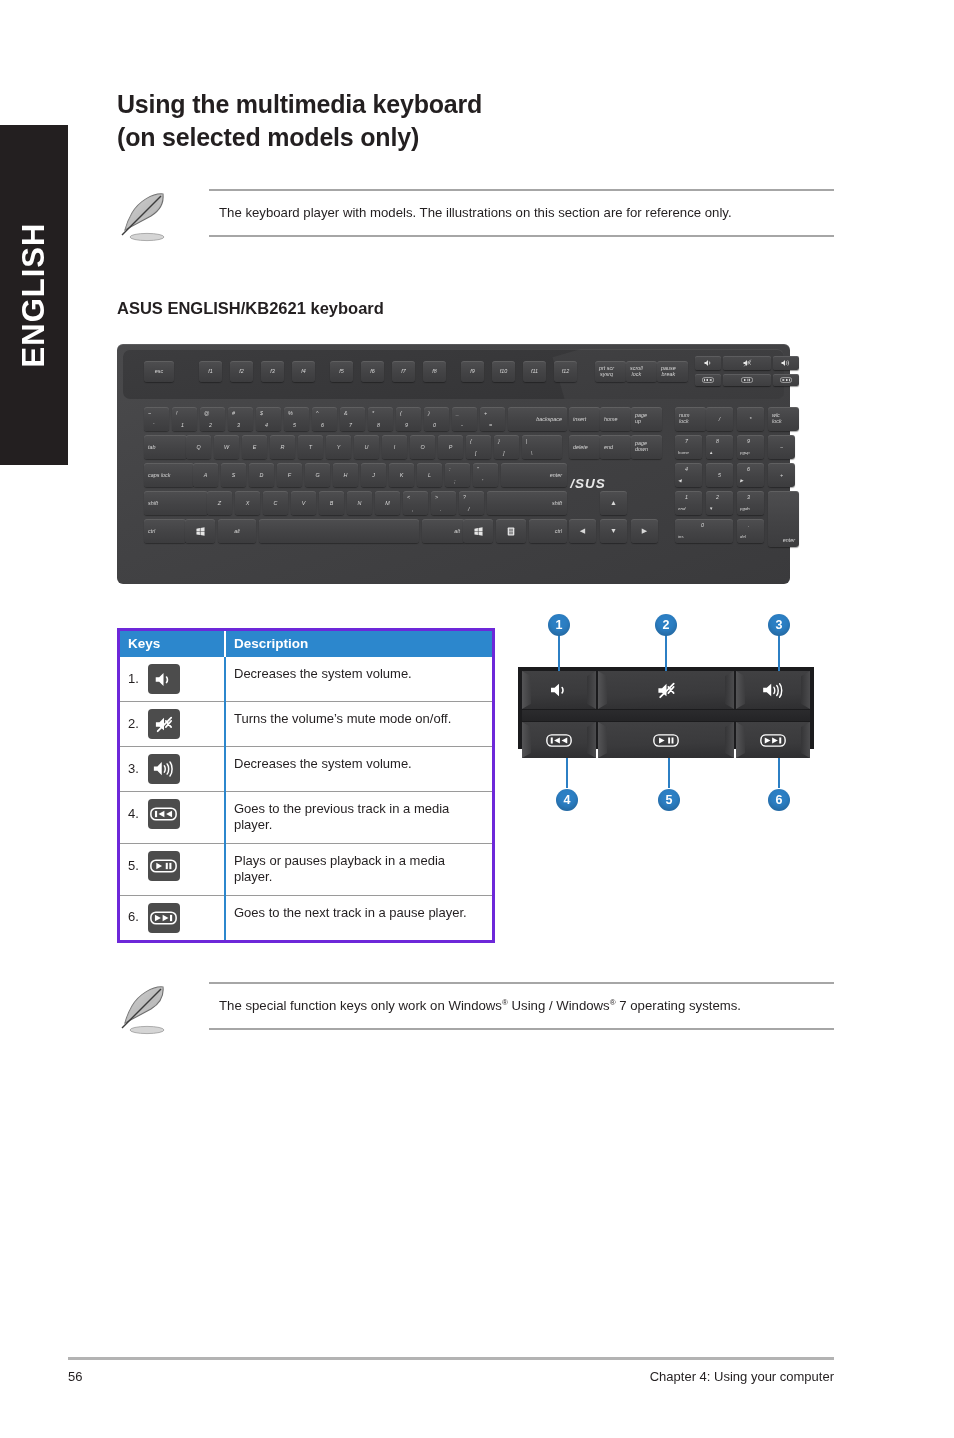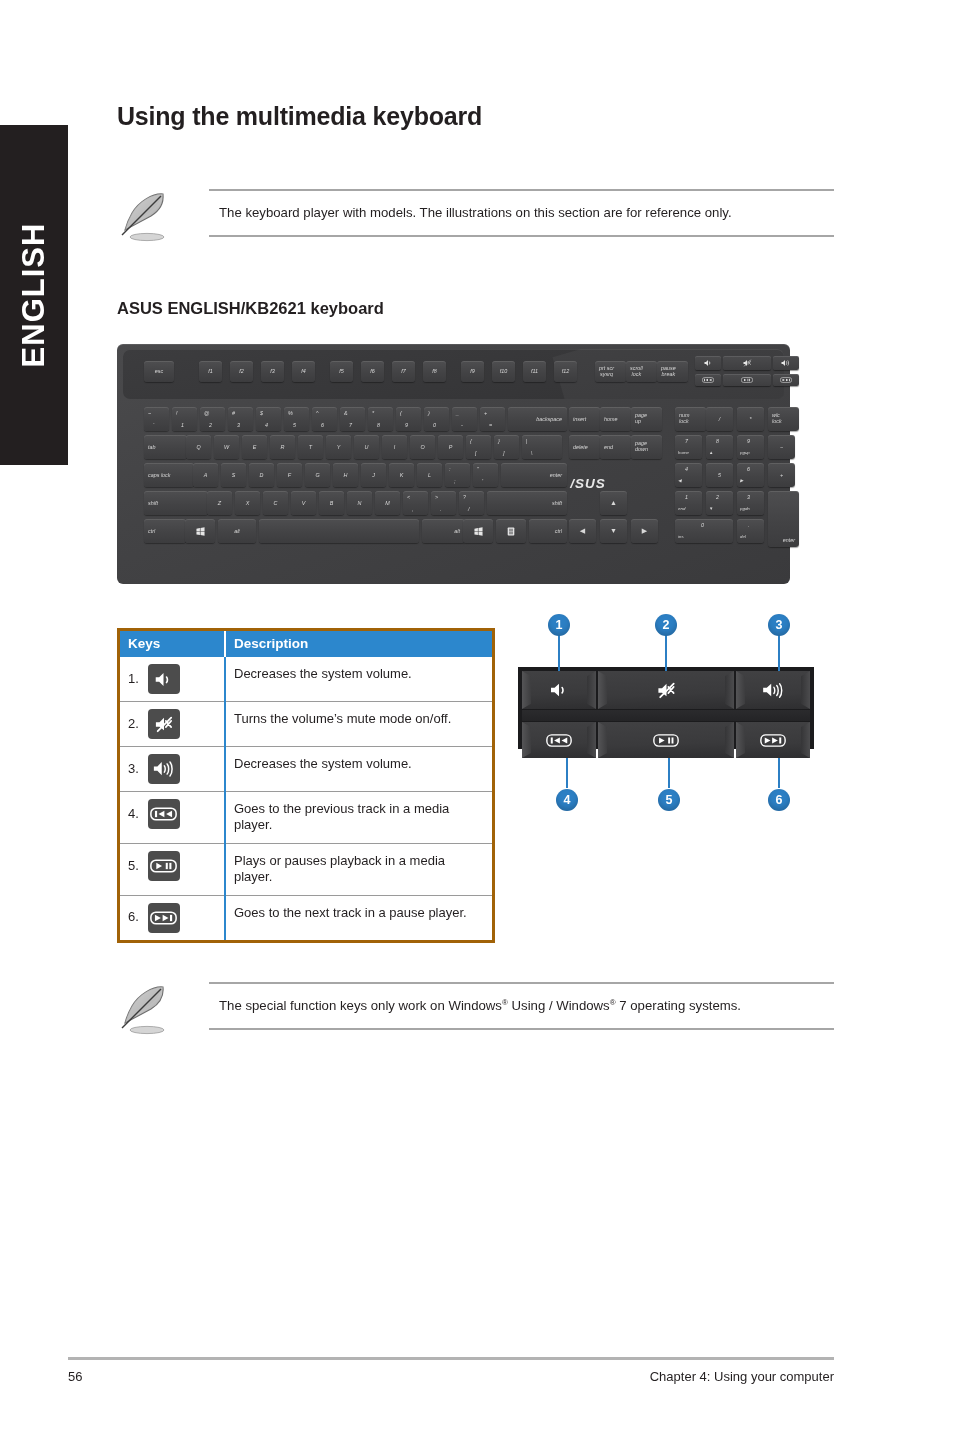--- a/index.html
+++ b/index.html
@@ -18,21 +18,21 @@
   .lang-tab .lang-text{
     position:absolute;left:50%;top:50%;
     transform:translate(-50%,-50%) rotate(-90deg);
     transform-origin:center center;
     white-space:nowrap;
     color:#ffffff;font-weight:bold;font-size:31px;letter-spacing:1px;
   }
 
   
   .title{
-    position:absolute;left:117px;top:100px;width:720px;
+    position:absolute;left:117px;top:88px;width:720px;
     font-size:25px;font-weight:bold;color:#231f20;line-height:1.32;
     letter-spacing:-0.2px;
   }
   .subheading{
     position:absolute;left:117px;top:299px;
     font-size:16.5px;font-weight:bold;color:#231f20;
   }
 
   
   .note{position:absolute;}
@@ -94,21 +94,21 @@
   .asus-logo{
     position:absolute;left:436px;top:131px;width:70px;height:16px;
     color:#e8e8e8;font-size:13.5px;font-weight:bold;font-style:italic;
     letter-spacing:1px;display:flex;align-items:center;justify-content:center;
   }
   .g-white{fill:#e6e6e6;}
 
   
   .tbl{
     position:absolute;left:117px;top:628px;width:372px;
-    border:3px solid #a16207;border-collapse:collapse;
+    border:3px solid #6d28d9;border-collapse:collapse;
     background:#fff;
   }
   .tbl table{border-collapse:collapse;width:100%;table-layout:fixed;}
   .tbl th{
     background:#2c87cd;color:#ffffff;font-size:13.5px;font-weight:bold;
     text-align:left;padding:5px 8px 6px 8px;
   }
   .tbl th.c1{width:88px;border-right:2px solid #ffffff;}
   .tbl td{
     border-top:1px solid #9a9a9a;
@@ -179,20 +179,21 @@
 <body>
 
 <div class="page">
 
   <div class="lang-tab">
     <span class="lang-text">ENGLISH</span>
   </div>
 
   <div class="title">
     <div>Using the multimedia keyboard</div>
+    <div>(on selected models only)</div>
   </div>
 
   <div class="note" id="note-top">
     <svg class="quill" viewBox="0 0 62 62">
       <defs>
         <linearGradient id="qg1" x1="0" y1="0" x2="1" y2="1">
           <stop offset="0" stop-color="#f2f2f2"></stop>
             <stop offset="0.5" stop-color="#c9c9c9"></stop>
             <stop offset="1" stop-color="#8f8f8f"></stop>
         </linearGradient>

